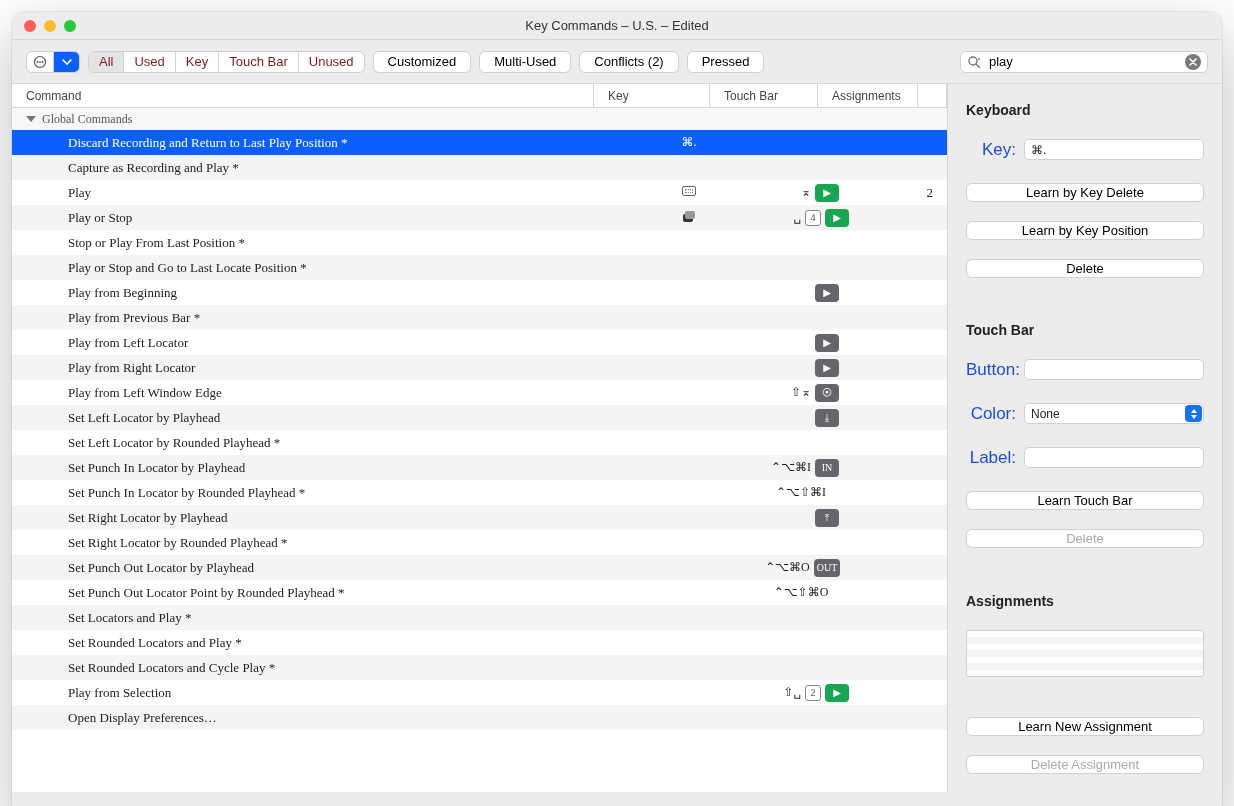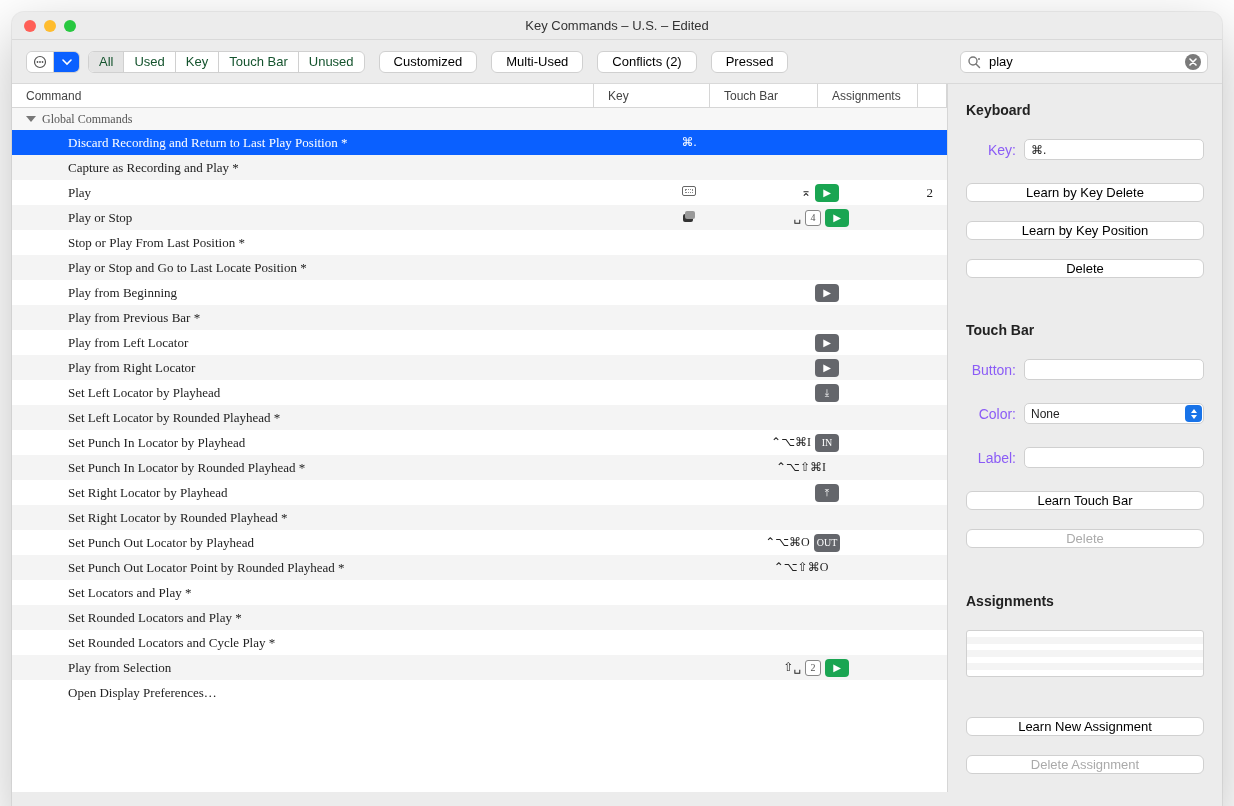--- a/index.html
+++ b/index.html
@@ -90,33 +90,32 @@
   height:22px;
   background:var(--btn-bg);
 }
 .seg > button{
   border:none;
   background:transparent;
   padding:0 10px;
   font:inherit;
   cursor:pointer;
   border-right:1px solid var(--btn-border);
-  color:#14532d;
+  color:#7f1d1d;
 }
 .seg > button:last-child{border-right:none;}
 .seg > button.on{background:#e4e4e4;}
 .pill-btn{
   height:22px;
   border:1px solid var(--btn-border);
   border-radius:6px;
   background:var(--btn-bg);
   padding:0 14px;
   font:inherit;
   cursor:pointer;
-  margin-left:6px;
 }
 .search{
   margin-left:auto;
   height:22px;
   width:248px;
   border:1px solid var(--btn-border);
   border-radius:6px;
   background:#fff;
   display:flex;
   align-items:center;
@@ -224,21 +223,21 @@
   width:274px;
   background:var(--win-bg);
   overflow-y:auto;
   padding:14px 18px 18px 18px;
   display:flex;
   flex-direction:column;
   gap:19px;
 }
 .section-title{font-weight:600;font-size:14px;margin-top:4px;margin-bottom:2px;}
 .form-row{display:flex;align-items:center;gap:8px;margin-bottom:4px;}
-.form-row label{width:50px;text-align:right;font-size:14px;color:#8b5cf6;}
+.form-row label{width:50px;text-align:right;font-size:17px;color:#1d4ed8;}
 .form-row .fld{
   flex:1;height:21px;border:1px solid var(--btn-border);border-radius:5px;background:#fff;
   display:flex;align-items:center;padding:0 6px;font-size:12px;
 }
 .sel-wrap{flex:1;position:relative;}
 .sel-wrap::after{
   content:"";
   position:absolute;right:2px;top:2px;bottom:2px;width:17px;
   background:#1873e8;border-radius:4px;
 }
@@ -424,20 +423,29 @@
           <div class="row">
             <div class="c-cmd">Play from Right Locator</div>
             <div class="c-key"></div>
             <div class="c-tb">
               <span style="min-width: 48px;"></span>
               <span class="badge gray">▶</span>
             </div>
             <div class="c-asg"></div>
           </div>
           <div class="row">
+            <div class="c-cmd">Play from Left Window Edge</div>
+            <div class="c-key"></div>
+            <div class="c-tb">
+              <span style="font-size: 12px; min-width: 48px; text-align: right;">⇧⌅</span>
+              <span class="badge gray">⦿</span>
+            </div>
+            <div class="c-asg"></div>
+          </div>
+          <div class="row">
             <div class="c-cmd">Set Left Locator by Playhead</div>
             <div class="c-key"></div>
             <div class="c-tb">
               <span style="min-width: 48px;"></span>
               <span class="badge gray">⤓</span>
             </div>
             <div class="c-asg"></div>
           </div>
           <div class="row">
             <div class="c-cmd">Set Left Locator by Rounded Playhead *</div>

